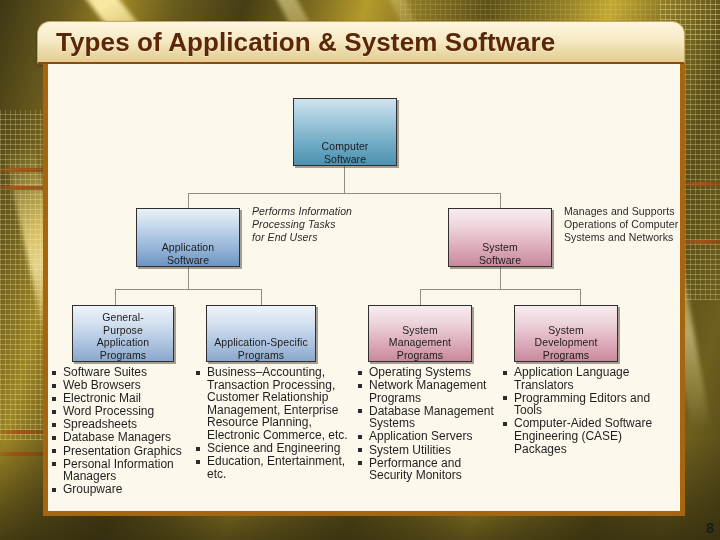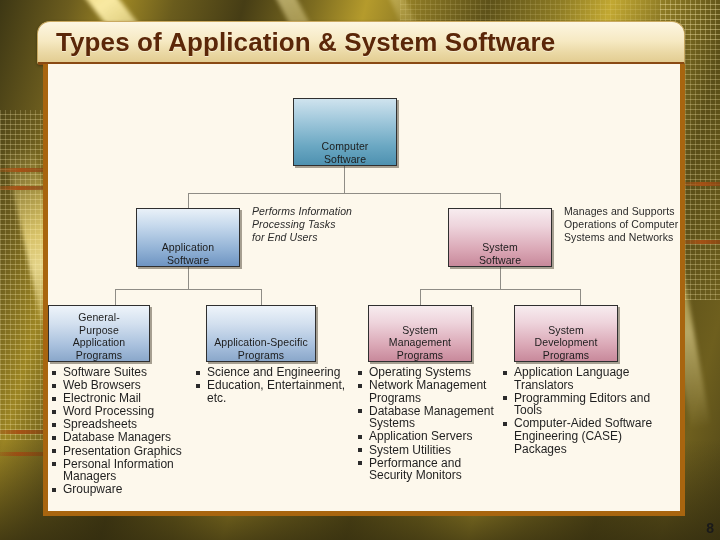--- a/index.html
+++ b/index.html
@@ -275,21 +275,21 @@
           <span class="l2">Software</span>
         </div>
       </div>
 
       <div class="annot" style="left:516px;top:141px;width:130px;">
         <span>Manages and Supports</span>
         <span>Operations of Computer</span>
         <span>Systems and Networks</span>
       </div>
 
-      <div class="node blue-soft" style="left:0;top:241px;width:102px;height:57px;">
+      <div class="node blue-soft" style="left:24px;top:241px;width:102px;height:57px;">
         <div class="nlines">
           <span class="l1">General-</span>
           <span class="l2">Purpose</span>
           <span class="l3">Application</span>
           <span class="l4">Programs</span>
         </div>
       </div>
 
       <div class="node blue-soft" style="left:158px;top:241px;width:110px;height:57px;">
         <div class="nlines">
@@ -323,20 +323,21 @@
           <li>Spreadsheets</li>
           <li>Database Managers</li>
           <li>Presentation Graphics</li>
           <li>Personal Information Managers</li>
           <li>Groupware</li>
         </ul>
       </div>
 
       <div class="bullet-col" style="left:148px;top:302px;width:152px;">
         <ul>
+          <li>Business–Accounting, Transaction Processing, Customer Relationship Management, Enterprise Resource Planning, Electronic Commerce, etc.</li>
           <li>Science and Engineering</li>
           <li>Education, Entertainment, etc.</li>
         </ul>
       </div>
 
       <div class="bullet-col" style="left:310px;top:302px;width:145px;">
         <ul>
           <li>Operating Systems</li>
           <li>Network Management Programs</li>
           <li>Database Management Systems</li>

